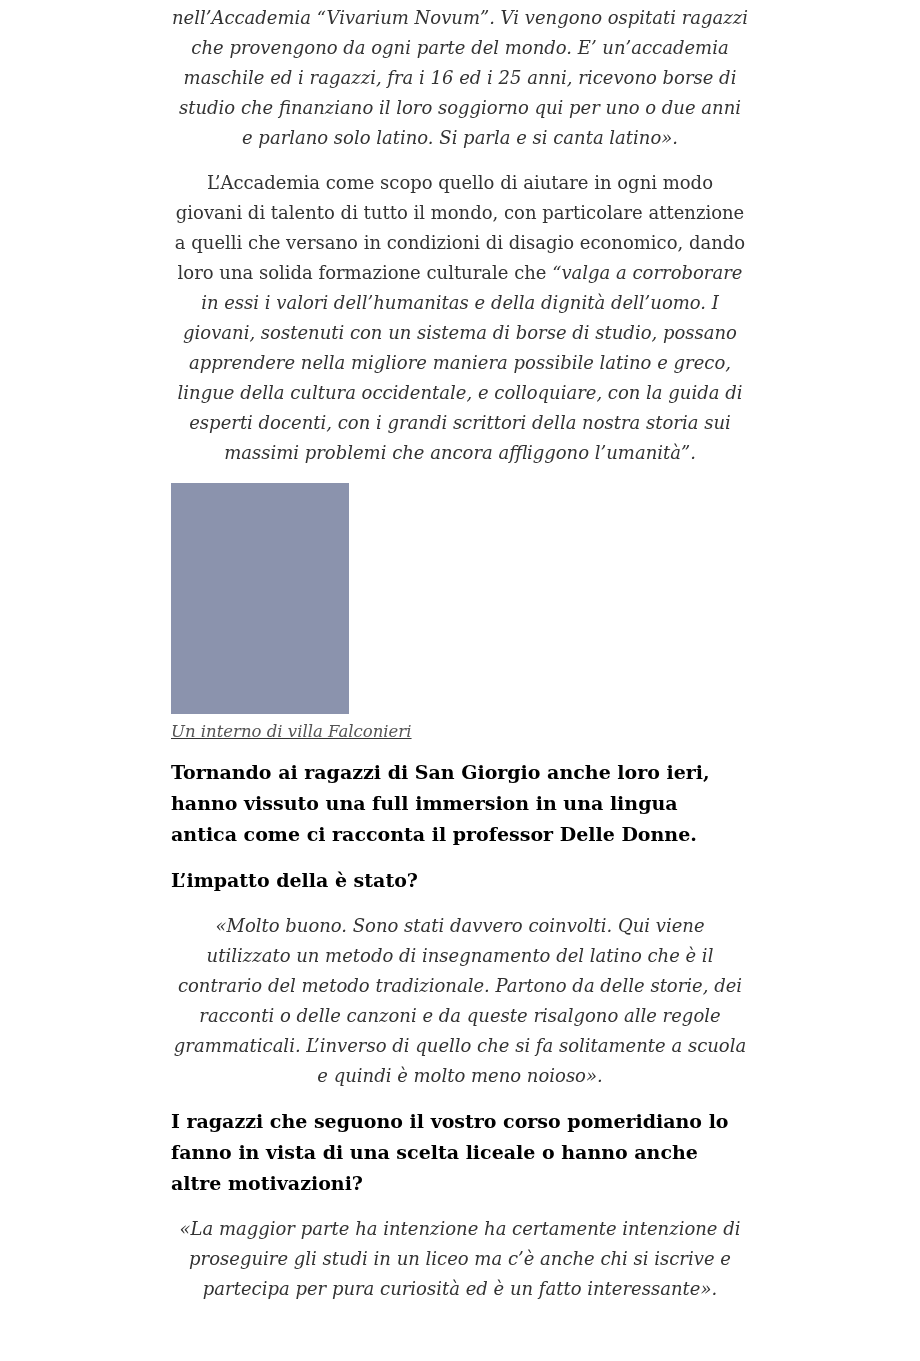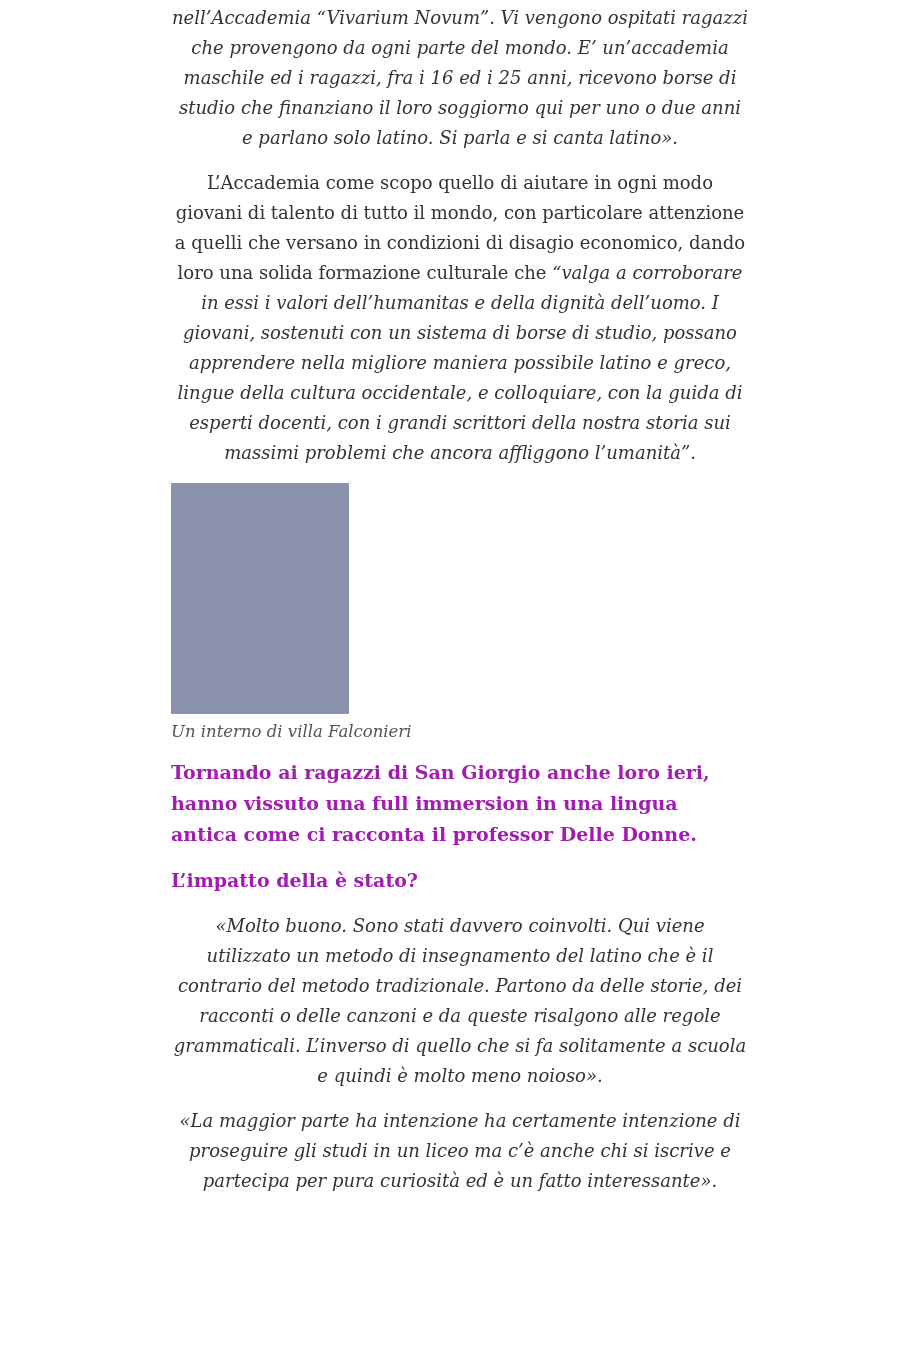--- a/index.html
+++ b/index.html
@@ -22,25 +22,26 @@
     font-size: 18px;
     line-height: 30px;
     margin: 0 0 15px 0;
     text-align: center;
   }
   .italic { font-style: italic; }
   .question {
     font-size: 19px;
     line-height: 31px;
     font-weight: 700;
-    color: #a21caf;
+    color: #000000;
     margin: 0 0 15px 0;
   }
   .figure {
     margin: 2px 0 13px 0;
+    text-decoration: underline;
   }
   .fresco {
     width: 178px;
     height: 231px;
     display: block;
     background:
       
       linear-gradient(to top, #3c4233 0%, rgba(60,66,51,0.75) 5%, rgba(60,66,51,0) 13%),
       
       radial-gradient(95px 75px at 12% 90%, #4d5f45 0%, rgba(77,95,69,0) 68%),
@@ -85,16 +86,17 @@
     <figcaption class="caption">Un interno di villa Falconieri</figcaption>
   </figure>
 
   <p class="question">Tornando ai ragazzi di San Giorgio anche loro ieri, hanno vissuto una full immersion in una lingua antica come ci racconta il professor Delle Donne.</p>
 
 
   <p class="question">L’impatto della è stato?</p>
 
   <p class="para italic">«Molto buono. Sono stati davvero coinvolti. Qui viene utilizzato un metodo di insegnamento del latino che è il contrario del metodo tradizionale. Partono da delle storie, dei racconti o delle canzoni e da queste risalgono alle regole grammaticali. L’inverso di quello che si fa solitamente a scuola e quindi è molto meno noioso».</p>
 
+  <p class="question">I ragazzi che seguono il vostro corso pomeridiano lo fanno in vista di una scelta liceale o hanno anche altre motivazioni?</p>
 
   <p class="para italic">«La maggior parte ha intenzione ha certamente intenzione di proseguire gli studi in un liceo ma c’è anche chi si iscrive e partecipa per pura curiosità ed è un fatto interessante».</p>
 
 </div>
 
 </body></html>

